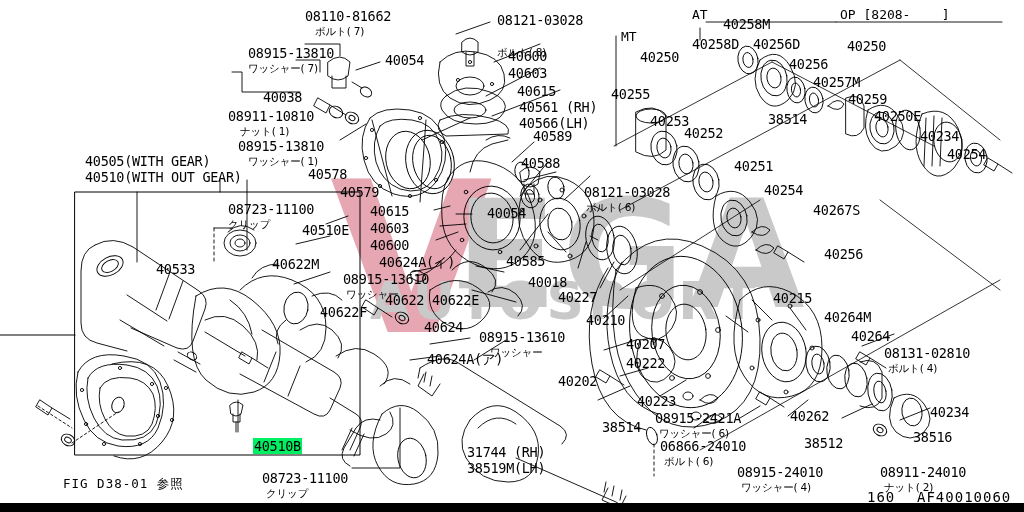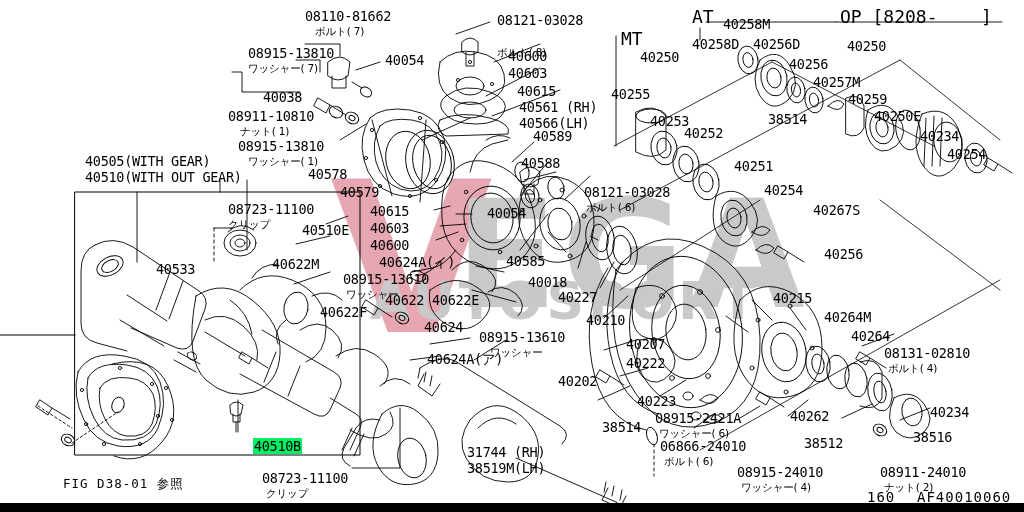--- a/index.html
+++ b/index.html
@@ -20,21 +20,21 @@
 
   
   #labels{position:absolute;left:0;top:0;width:1024px;height:512px;z-index:4;}
   .lbl{position:absolute;color:#000;white-space:pre;line-height:1.0;
        font-family:"DejaVu Sans Mono","Liberation Mono",monospace;}
   .pn{font-size:13.5px;letter-spacing:-0.3px;}
   .jp{font-size:10.5px;letter-spacing:-0.2px;
       font-family:"DejaVu Sans","Liberation Sans",sans-serif;}
   .note{font-size:11px;line-height:1.45;letter-spacing:0px;
         font-family:"DejaVu Sans","Liberation Sans",sans-serif;}
-  .sect{font-size:18px;letter-spacing:0px;}
+  .sect{font-size:13px;letter-spacing:0px;}
   .foot{font-size:14px;letter-spacing:1px;}
   .hl{background:#00f064;padding:0 1px;}
   .figref{font-size:12.5px;letter-spacing:1px;}
 
   
   #botbar{position:absolute;left:0;top:503px;width:1024px;height:9px;
           background:#000;z-index:6;}
 </style>
 </head>
 <body>

